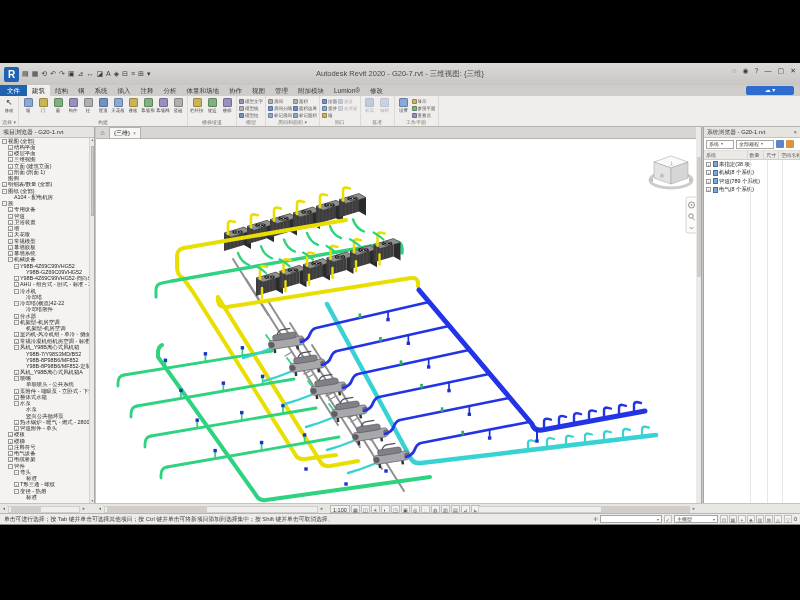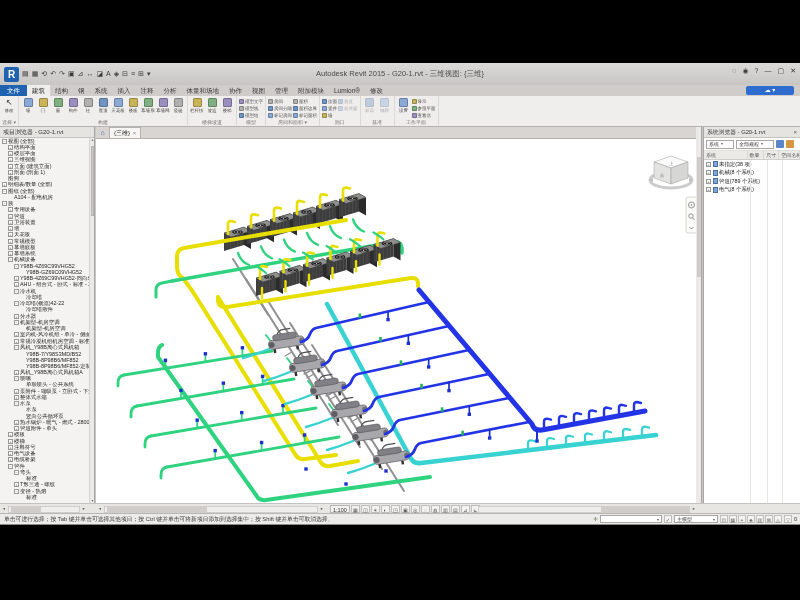--- a/index.html
+++ b/index.html
@@ -115,21 +115,21 @@
           <span class="g">↔</span>
           <span class="g">◪</span>
           <span class="g">A</span>
           <span class="g">◈</span>
           <span class="g">⊟</span>
           <span class="g">≡</span>
           <span class="g">⊞</span>
           <span class="g">▾</span>
         </span>
     </div>
-    <div class="wtitle">Autodesk Revit 2015 - G20-1.rvt - 三维视图: {三维}</div>
+    <div class="wtitle">Autodesk Revit 2020 - G20-7.rvt - 三维视图: {三维}</div>
     <div class="winctl">
       <span>◌</span>
       <span>◉</span>
       <span>?</span>
       <span>—</span>
       <span>▢</span>
       <span>✕</span>
     </div>
   </div>
 

